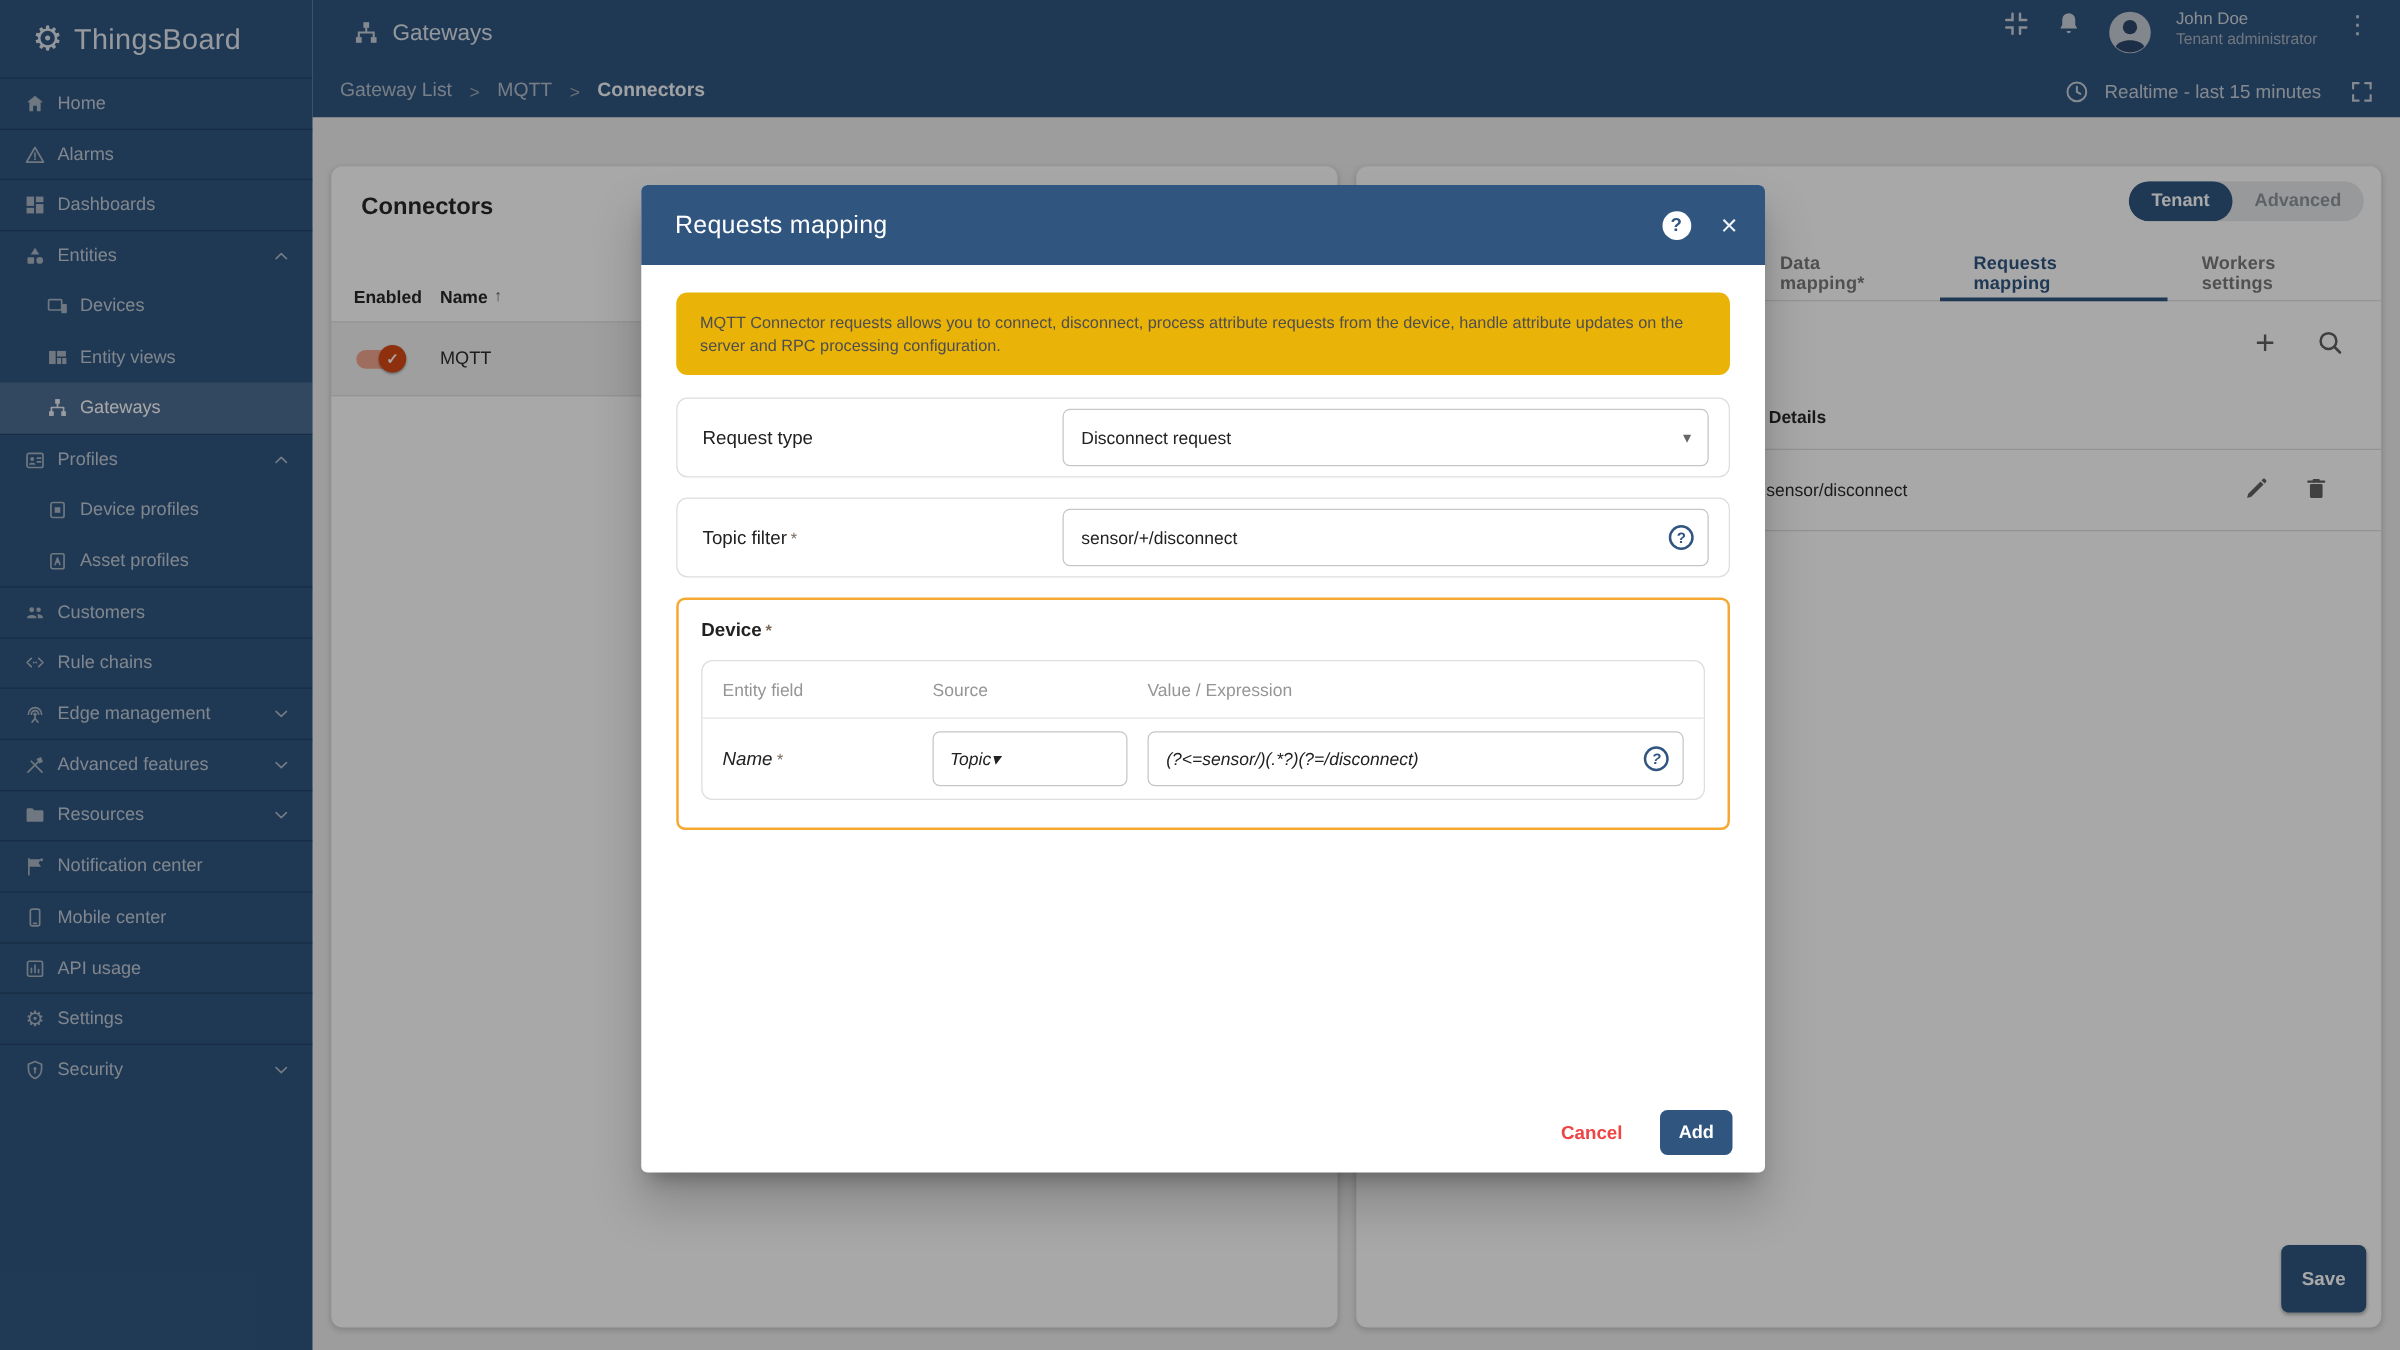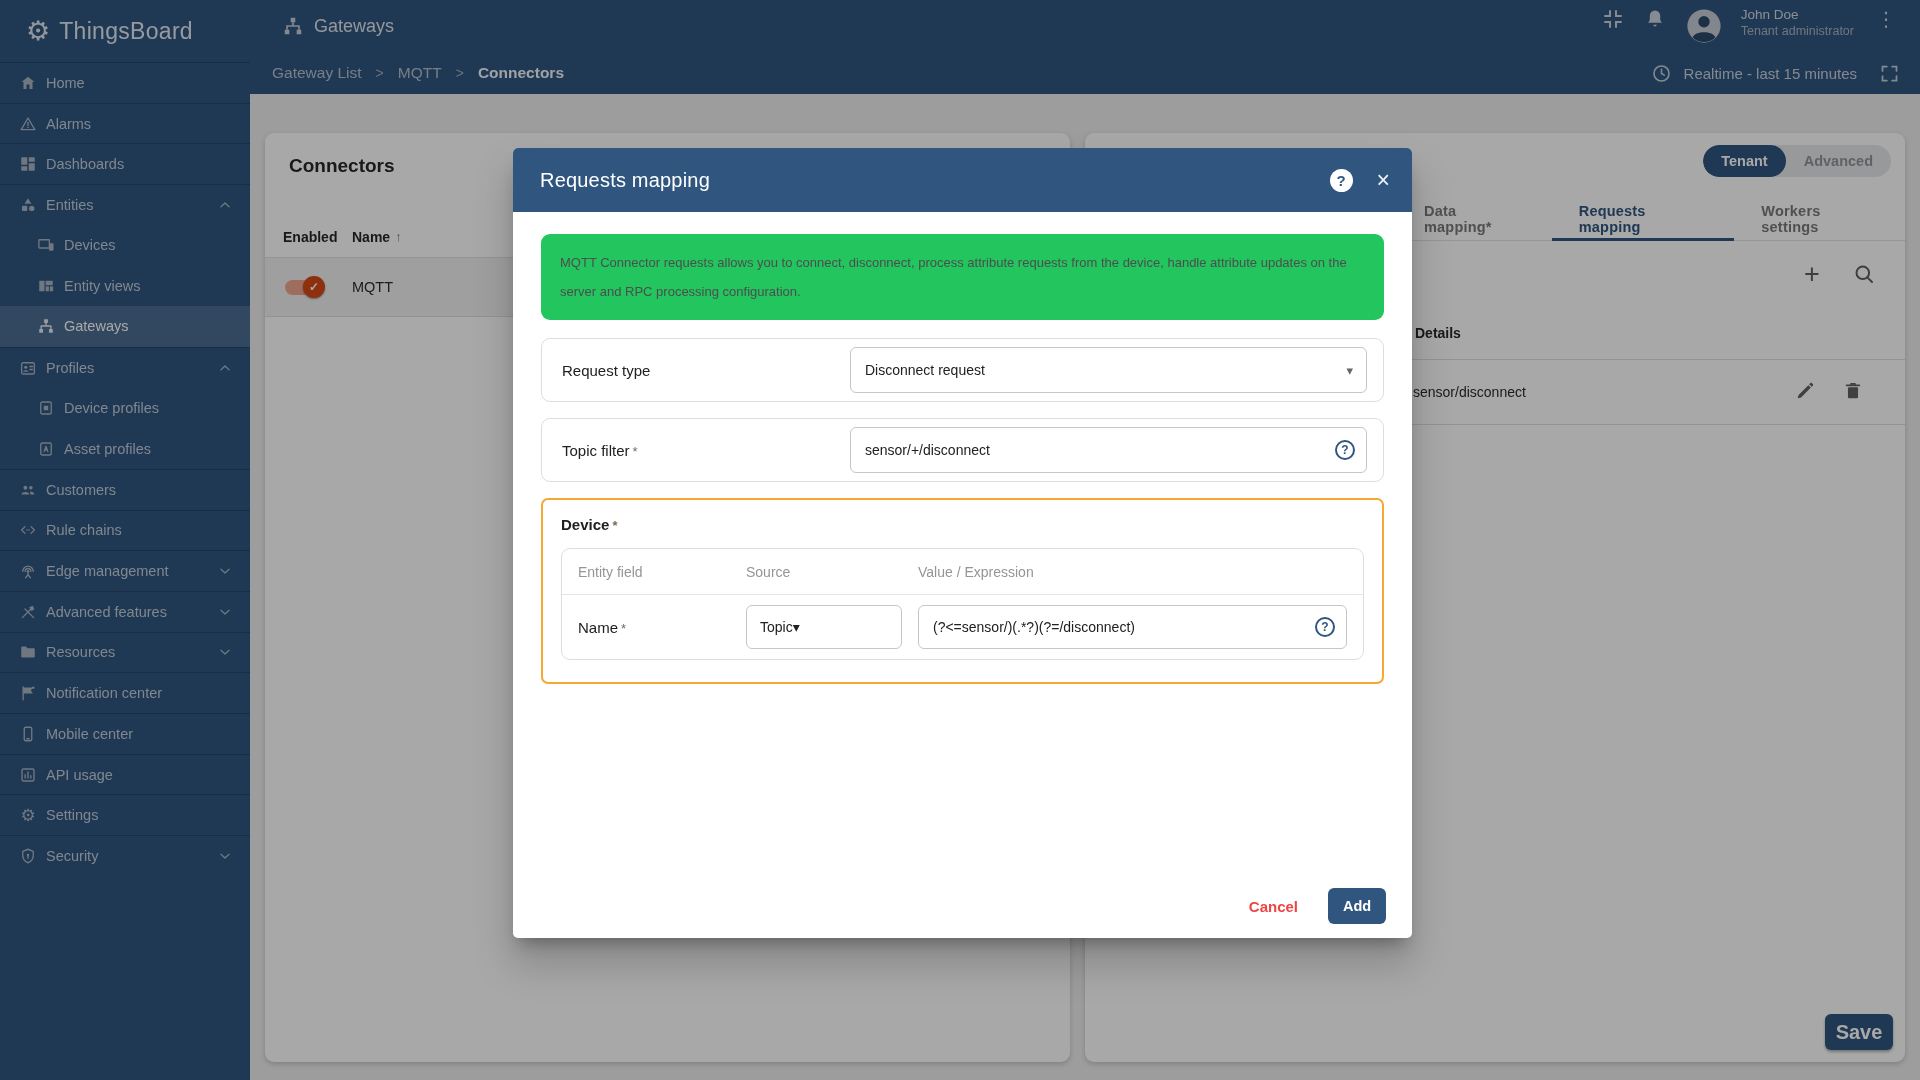--- a/index.html
+++ b/index.html
@@ -89,58 +89,58 @@
   .rc-actions .a-ic { width:26px; height:26px; color:#5f5f5f; cursor:pointer; display:flex; align-items:center; justify-content:center; }
   .rc-actions .a-ic svg{ width:24px; height:24px; }
   .plus-glyph { font-size:27px; color:#5f5f5f; line-height:1; }
   .details-head { position:absolute; left:330px; top:192px; font-size:14px; font-weight:700; color:#282828; }
   .rc-divider { position:absolute; left:0; right:0; top:226px; height:1px; background:#e0e0e0; }
   .rc-row { position:absolute; left:0; right:0; top:227px; height:65px; border-bottom:1px solid #e0e0e0; cursor:pointer; }
   .rc-row .rr-details { position:absolute; left:328px; top:24px; font-size:14px; color:#2b2b2b; }
   .rc-row .rr-edit, .rc-row .rr-del { position:absolute; top:20px; width:24px; height:24px; color:#616161; cursor:pointer; }
   .rc-row .rr-edit { right:87px; } .rc-row .rr-del { right:39px; }
   .rc-row svg { width:22px; height:22px; }
-  .save-btn { position:absolute; right:12px; bottom:12px; width:68px; height:36px; background:#305680;
-    color:#fff; font-size:20px; font-weight:600; border:none; border-radius:6px; cursor:pointer;
+  .save-btn { position:absolute; right:12px; bottom:12px; width:68px; height:54px; background:#305680;
+    color:#fff; font-size:15px; font-weight:600; border:none; border-radius:6px; cursor:pointer;
     box-shadow:0 2px 3px rgba(0,0,0,.3); }
 
   
   .backdrop { position:absolute; inset:0; background:rgba(0,0,0,.34); z-index:50; }
   .modal { position:absolute; left:513px; top:148px; width:899px; height:790px; background:#fff;
     border-radius:5px; z-index:100; box-shadow:0 11px 15px -7px rgba(0,0,0,.3), 0 24px 38px 3px rgba(0,0,0,.18); }
   .modal-header { height:64px; background:#305680; border-radius:5px 5px 0 0; display:flex; align-items:center;
     padding:0 22px 0 27px; color:#fff; }
   .modal-title { font-size:20px; font-weight:500; letter-spacing:.2px; }
   .mh-right { margin-left:auto; display:flex; align-items:center; gap:24px; }
   .help-filled { width:23px; height:23px; border-radius:50%; background:#ffffff; color:#305680;
     font-size:15px; font-weight:800; display:flex; align-items:center; justify-content:center; cursor:pointer; }
   .modal-close { font-size:23px; color:#f0f3f6; cursor:pointer; line-height:1; }
   .modal-body { padding:22px 28px 0 28px; }
-  .modal-desc { background:#22c55e; border-radius:9px; padding:14px 19px; font-size:13px; line-height:29px;
+  .modal-desc { background:#eab308; border-radius:9px; padding:14px 19px; font-size:13px; line-height:19px;
     color:#4e4e4e; }
   .form-row { margin-top:18px; border:1px solid #dedede; border-radius:9px; height:64px;
     display:flex; align-items:center; padding:0 16px; }
   .form-row + .form-row { margin-top:16px; }
   .fr-label { width:292px; font-size:15px; color:#212121; flex:none; padding-left:4px; }
   .req { color:#7a6a5a; margin-left:3px; font-size:13px; }
   .field { position:relative; flex:1; height:46px; border:1px solid #c6c6c6; border-radius:6px;
     display:flex; align-items:center; padding:0 40px 0 14px; font-size:14px; color:#212121; cursor:pointer; background:#fff; }
   .field .caret { position:absolute; right:13px; top:50%; transform:translateY(-50%); color:#666; font-size:13px; }
   .qmark { position:absolute; right:11px; top:50%; transform:translateY(-50%); width:20px; height:20px;
     border:2px solid #305680; border-radius:50%; color:#305680; font-size:12px; font-weight:800;
     display:flex; align-items:center; justify-content:center; cursor:pointer; }
   .device-box { margin-top:16px; border:2px solid #f5a933; border-radius:7px; padding:16px 18px 22px 18px; }
   .db-label { font-size:15px; font-weight:700; color:#212121; }
   .db-table { margin-top:15px; border:1px solid #dedede; border-radius:9px; overflow:hidden; }
   .db-head { height:46px; display:flex; align-items:center; padding:0 16px; border-bottom:1px solid #e4e4e4;
     color:#959595; font-size:14px; }
   .db-c1 { width:168px; flex:none; }
   .db-c2 { width:172px; flex:none; }
   .db-c3 { flex:1; }
-  .db-row { height:64px; display:flex; align-items:center; padding:0 16px; }
+  .db-row { height:64px; display:flex; align-items:center; padding:0 16px;font-style:italic; }
   .db-row .fname { width:168px; flex:none; font-size:15px; color:#212121; }
   .sel-small { position:relative; width:156px; height:44px; border:1px solid #c6c6c6; border-radius:6px;
     display:flex; align-items:center; padding:0 28px 0 13px; font-size:14px; color:#212121; cursor:pointer; margin-right:16px; }
   .expr-field { position:relative; flex:1; height:44px; border:1px solid #c6c6c6; border-radius:6px;
     display:flex; align-items:center; padding:0 40px 0 14px; font-size:14px; color:#212121; }
   .modal-footer { position:absolute; right:26px; bottom:14px; display:flex; align-items:center; gap:30px; }
   .cancel-btn { background:none; border:none; color:#ef4444; font-size:15px; font-weight:700; cursor:pointer;
     font-family:"Liberation Sans", sans-serif; }
   .add-btn { width:58px; height:36px; background:#305680; color:#fff; border:none; border-radius:6px;
     font-size:14.5px; font-weight:600; cursor:pointer; font-family:Liberation Sans, sans-serif; }

